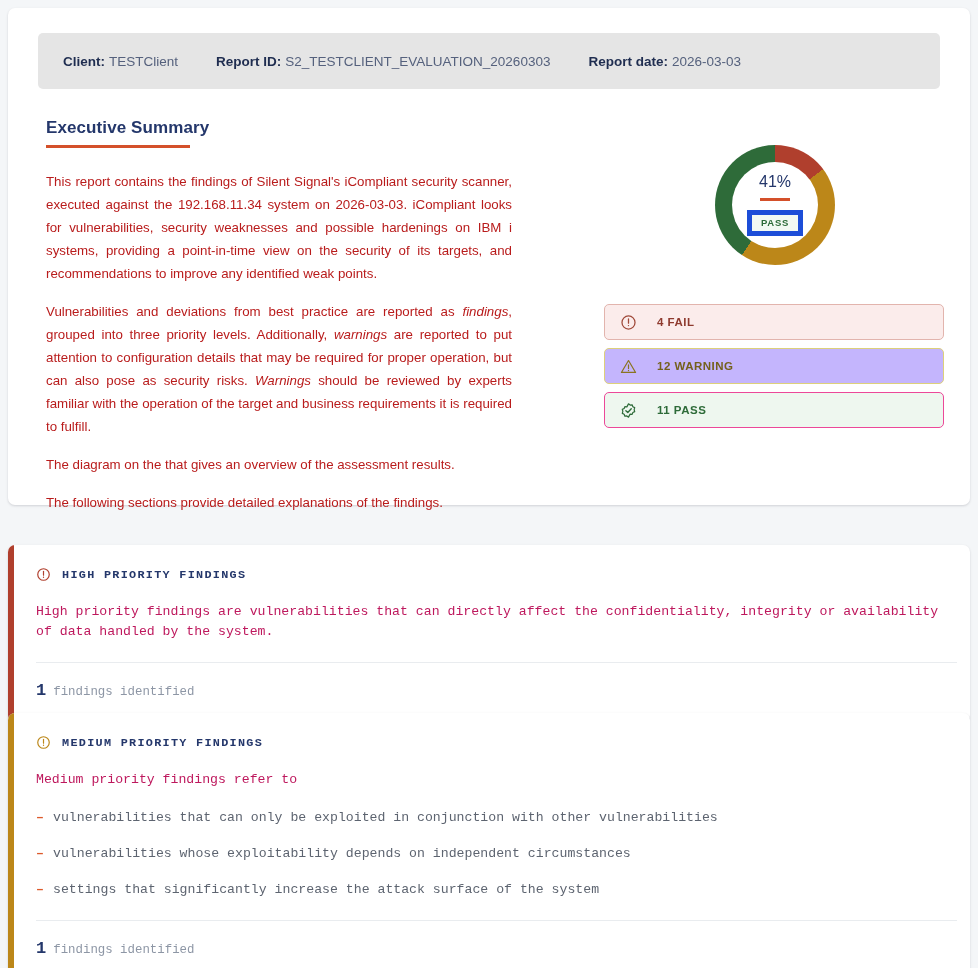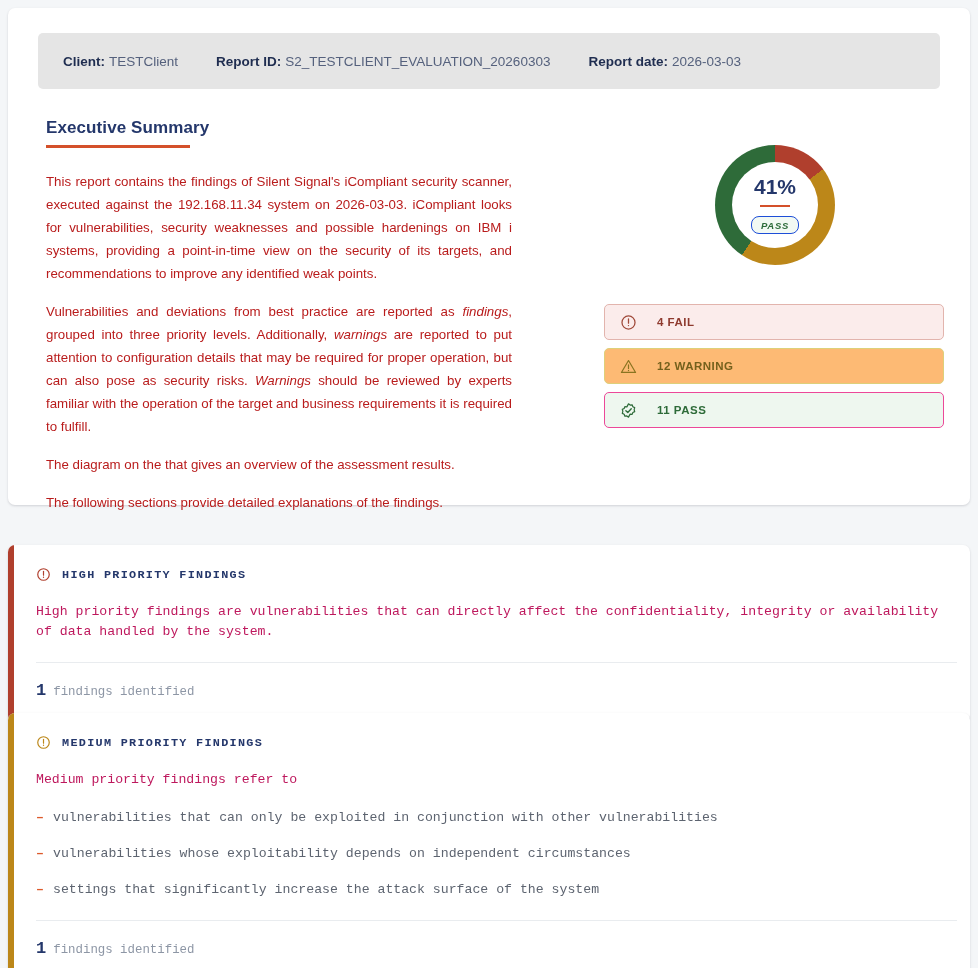--- a/index.html
+++ b/index.html
@@ -81,34 +81,33 @@
     left: 17px; top: 17px;
     width: 86px; height: 86px;
     background: #fff;
     border-radius: 50%;
     display: flex;
     flex-direction: column;
     align-items: center;
     justify-content: center;
   }
   .donut-pct {
-    font-size: 21px; font-weight: bold; color: #24376b; line-height: 1;
+    font-size: 16px; font-weight: normal; color: #24376b; line-height: 1;
   }
   .donut-sep {
     width: 30px; height: 2.5px; background: #d4502a; margin: 8px 0 9px 0;
   }
   .donut-badge {
     font-size: 9.5px; font-weight: bold; letter-spacing: .7px;
     color: #2c6b39;
-    border: 1px solid #1d4ed8;
+    border: 5px solid #1d4ed8;
     background: #f2f9f3;
-    border-radius: 8px;
+    border-radius: 0;
     padding: 3.5px 9px 3px 9px;
     line-height: 1;
-    font-style: italic;
   }
 
   
   .stats {
     position: absolute;
     left: 596px; top: 296px; width: 340px;
   }
   .stat {
     height: 36px;
     border-radius: 5px;
@@ -117,21 +116,21 @@
     padding-left: 15px;
     margin-bottom: 8px;
     font-size: 11.5px;
     font-weight: bold;
     letter-spacing: .5px;
     gap: 8px;
   }
   .stat:last-child { margin-bottom: 0; }
   .stat .sico { width: 17px; height: 17px; margin-right: 12px; flex: none; display:block; }
   .stat-fail    { background: #fbeceb; border: 1px solid #e2b4ad; color: #8e3a2e; }
-  .stat-warning { background: #fdba74; border: 1px solid #ddd07a; color: #74601c; }
+  .stat-warning { background: #c4b5fd; border: 1px solid #ddd07a; color: #74601c; }
   .stat-pass    { background: #eef7ef; border: 1px solid #ec4899; color: #2e6b39; }
 
   
   .find-card {
     position: absolute;
     left: 8px; width: 962px;
     background: #ffffff;
     border-radius: 7px;
     box-shadow: 0 1px 3px rgba(16,24,40,.10), 0 1px 2px rgba(16,24,40,.06);
     overflow: hidden;

